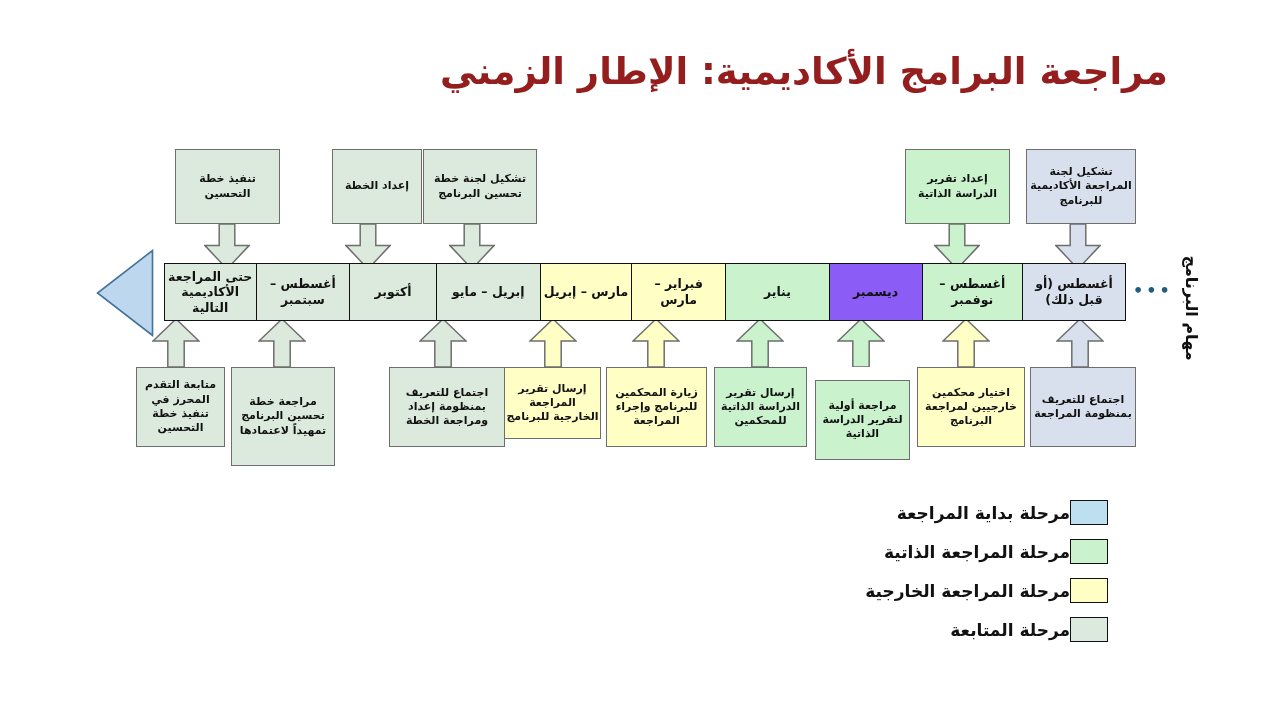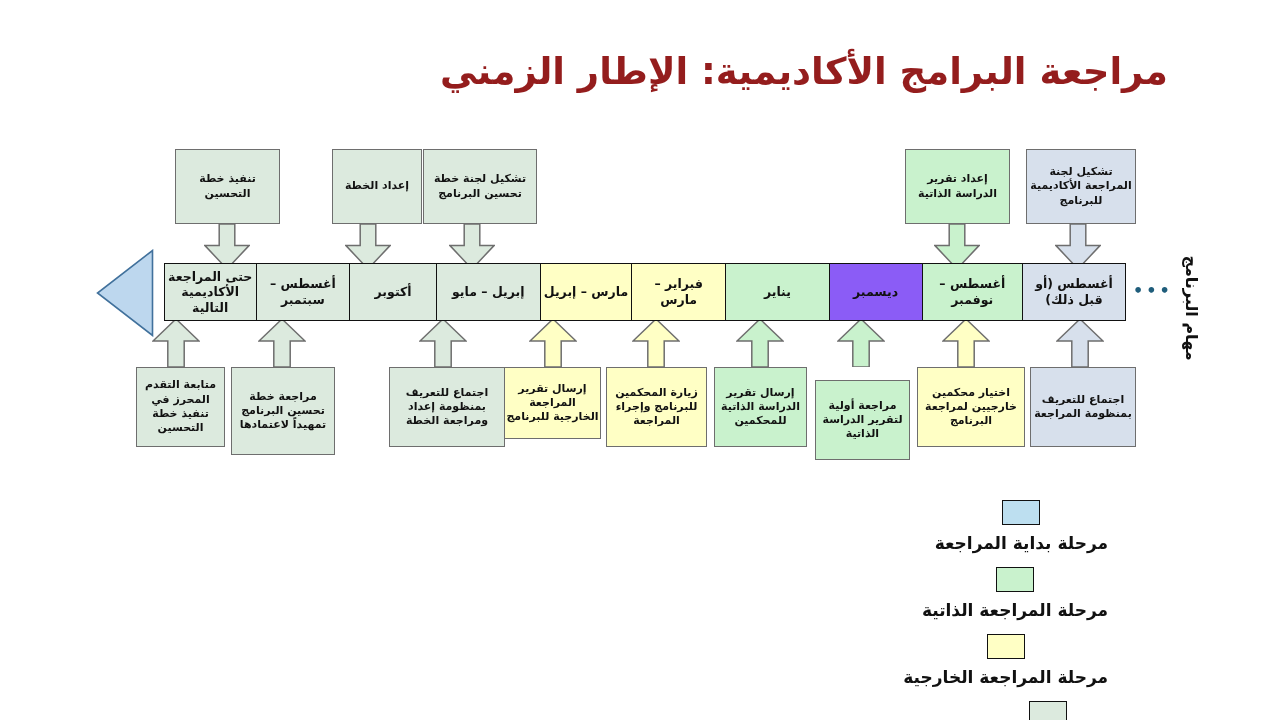--- a/index.html
+++ b/index.html
@@ -27,21 +27,21 @@
     position:absolute;box-sizing:border-box;border:1.4px solid #6E6E6E;
     display:flex;align-items:center;justify-content:center;text-align:center;
     font-size:11px;font-weight:bold;color:#111;line-height:1.3;padding:2px 1px;z-index:3;
   }
   .block-arrow{position:absolute;z-index:1;}
   
   #legend{
     position:absolute;top:500px;right:172px;display:flex;flex-direction:column;
     gap:14px;align-items:flex-start;z-index:3;
   }
-  .legend-row{display:flex;flex-direction:column;align-items:center;direction:rtl;gap:8px;}
+  .legend-row{display:flex;flex-direction:row;align-items:center;direction:rtl;gap:0;}
   .legend-swatch{width:38px;height:25px;box-sizing:border-box;border:1.2px solid #111;}
   .legend-label{font-size:17px;font-weight:bold;color:#111;white-space:nowrap;}
   
   #side-label{
     position:absolute;left:1135px;top:297px;width:110px;height:22px;
     transform:rotate(90deg);transform-origin:center;text-align:center;
     font-size:16px;font-weight:bold;color:#111;white-space:nowrap;
   }
   #dots{
     position:absolute;left:1133px;top:281px;font-size:16px;font-weight:bold;
@@ -113,21 +113,21 @@
           <polygon points="24.0,1.0 47.0,23.0 32.2,23.0 32.2,49.0 15.8,49.0 15.8,23.0 1.0,23.0" fill="#FFFFC5" stroke="#6E6E6E" stroke-width="1.5"></polygon>
         </svg></div>
       <div class="task-box" style="left: 504px; width: 97px; top: 367px; height: 72px; background: rgb(255, 255, 197);">إرسال تقرير المراجعة الخارجية للبرنامج</div>
       <div class="block-arrow" style="left: 529px; top: 318px;"><svg width="48" height="49" viewBox="0 0 48 49">
           <polygon points="24.0,1.0 47.0,23.0 32.2,23.0 32.2,49.0 15.8,49.0 15.8,23.0 1.0,23.0" fill="#FFFFC5" stroke="#6E6E6E" stroke-width="1.5"></polygon>
         </svg></div>
       <div class="task-box" style="left: 389px; width: 116px; top: 367px; height: 80px; background: rgb(220, 234, 222);">اجتماع للتعريف بمنظومة إعداد ومراجعة الخطة</div>
       <div class="block-arrow" style="left: 419px; top: 318px;"><svg width="48" height="49" viewBox="0 0 48 49">
           <polygon points="24.0,1.0 47.0,23.0 32.2,23.0 32.2,49.0 15.8,49.0 15.8,23.0 1.0,23.0" fill="#DCEADE" stroke="#6E6E6E" stroke-width="1.5"></polygon>
         </svg></div>
-      <div class="task-box" style="left: 231px; width: 104px; top: 367px; height: 88px; background: rgb(220, 234, 222);">مراجعة خطة تحسين البرنامج تمهيداً لاعتمادها</div>
+      <div class="task-box" style="left: 231px; width: 104px; top: 367px; height: 99px; background: rgb(220, 234, 222);">مراجعة خطة تحسين البرنامج تمهيداً لاعتمادها</div>
       <div class="block-arrow" style="left: 258px; top: 318px;"><svg width="48" height="49" viewBox="0 0 48 49">
           <polygon points="24.0,1.0 47.0,23.0 32.2,23.0 32.2,49.0 15.8,49.0 15.8,23.0 1.0,23.0" fill="#DCEADE" stroke="#6E6E6E" stroke-width="1.5"></polygon>
         </svg></div>
       <div class="task-box" style="left: 136px; width: 89px; top: 367px; height: 80px; background: rgb(220, 234, 222);">متابعة التقدم المحرز في تنفيذ خطة التحسين</div>
       <div class="block-arrow" style="left: 152px; top: 318px;"><svg width="48" height="49" viewBox="0 0 48 49">
           <polygon points="24.0,1.0 47.0,23.0 32.2,23.0 32.2,49.0 15.8,49.0 15.8,23.0 1.0,23.0" fill="#DCEADE" stroke="#6E6E6E" stroke-width="1.5"></polygon>
         </svg></div>
     </div>
 
   <div id="dots" style="color: rgb(31, 93, 123);">•••</div>

